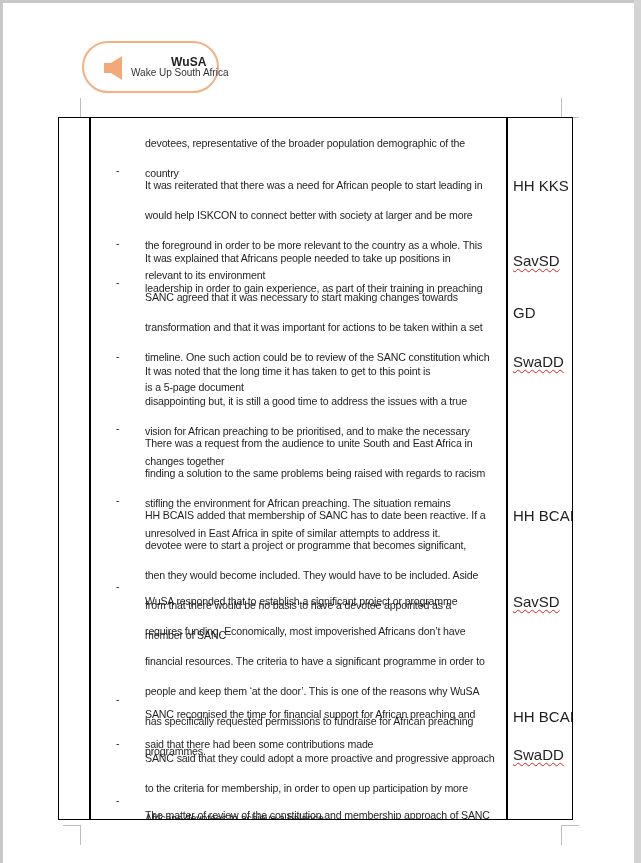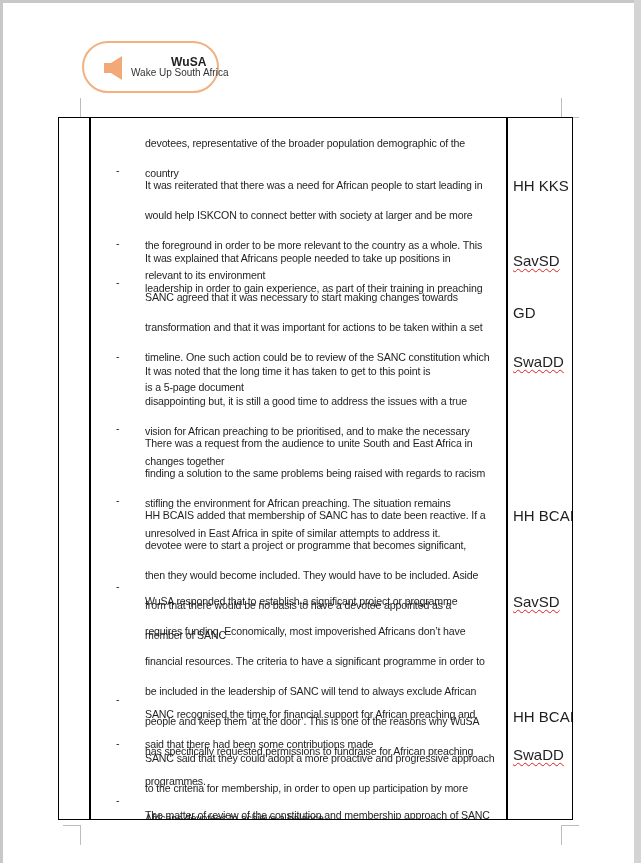--- a/index.html
+++ b/index.html
@@ -180,21 +180,20 @@
       </div>
       <span class="owner" style="top:15px;">HH BCAIS</span>
     </div>
 
     <div class="item" style="top:461px;">
       <span class="dash">-</span>
       <div class="text">
         <span class="line">WuSA responded that to establish a significant project or programme</span>
         <span class="line">requires funding. Economically, most impoverished Africans don’t have</span>
         <span class="line">financial resources. The criteria to have a significant programme in order to</span>
-        <span class="line">be included in the leadership of SANC will tend to always exclude African</span>
         <span class="line">people and keep them ‘at the door’. This is one of the reasons why WuSA</span>
         <span class="line">has specifically requested permissions to fundraise for African preaching</span>
         <span class="line">programmes.</span>
       </div>
       <span class="owner squiggle" style="top:15px;">SavSD</span>
     </div>
 
     <div class="item" style="top:574px;">
       <span class="dash">-</span>
       <div class="text">

